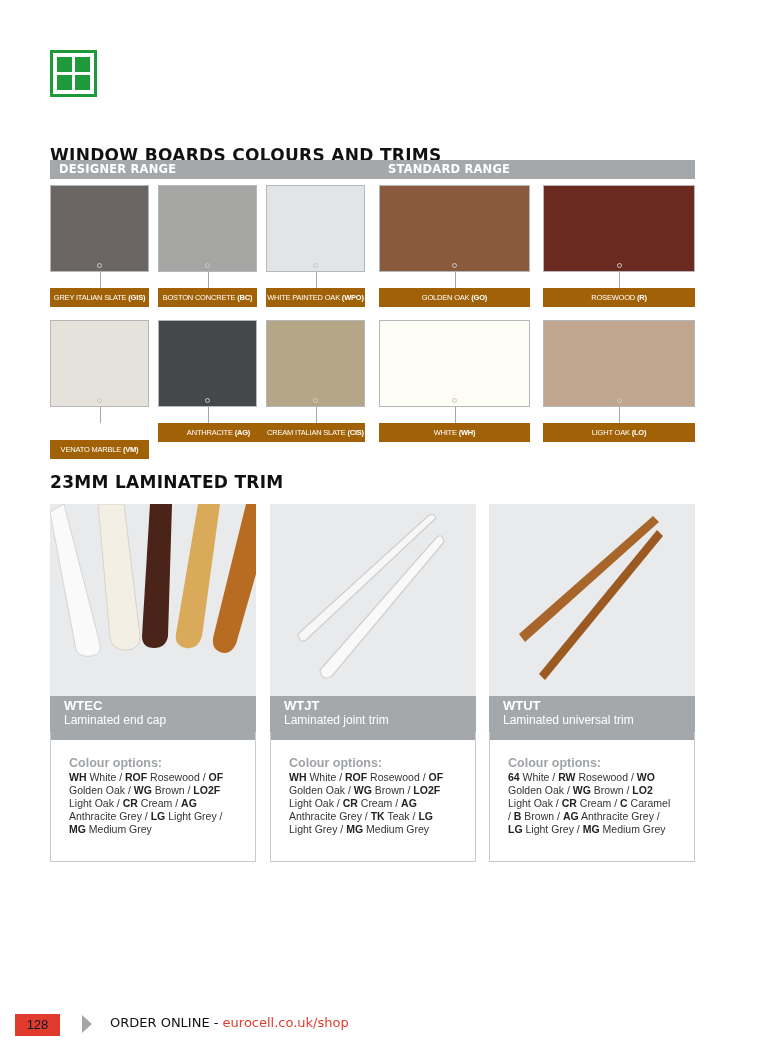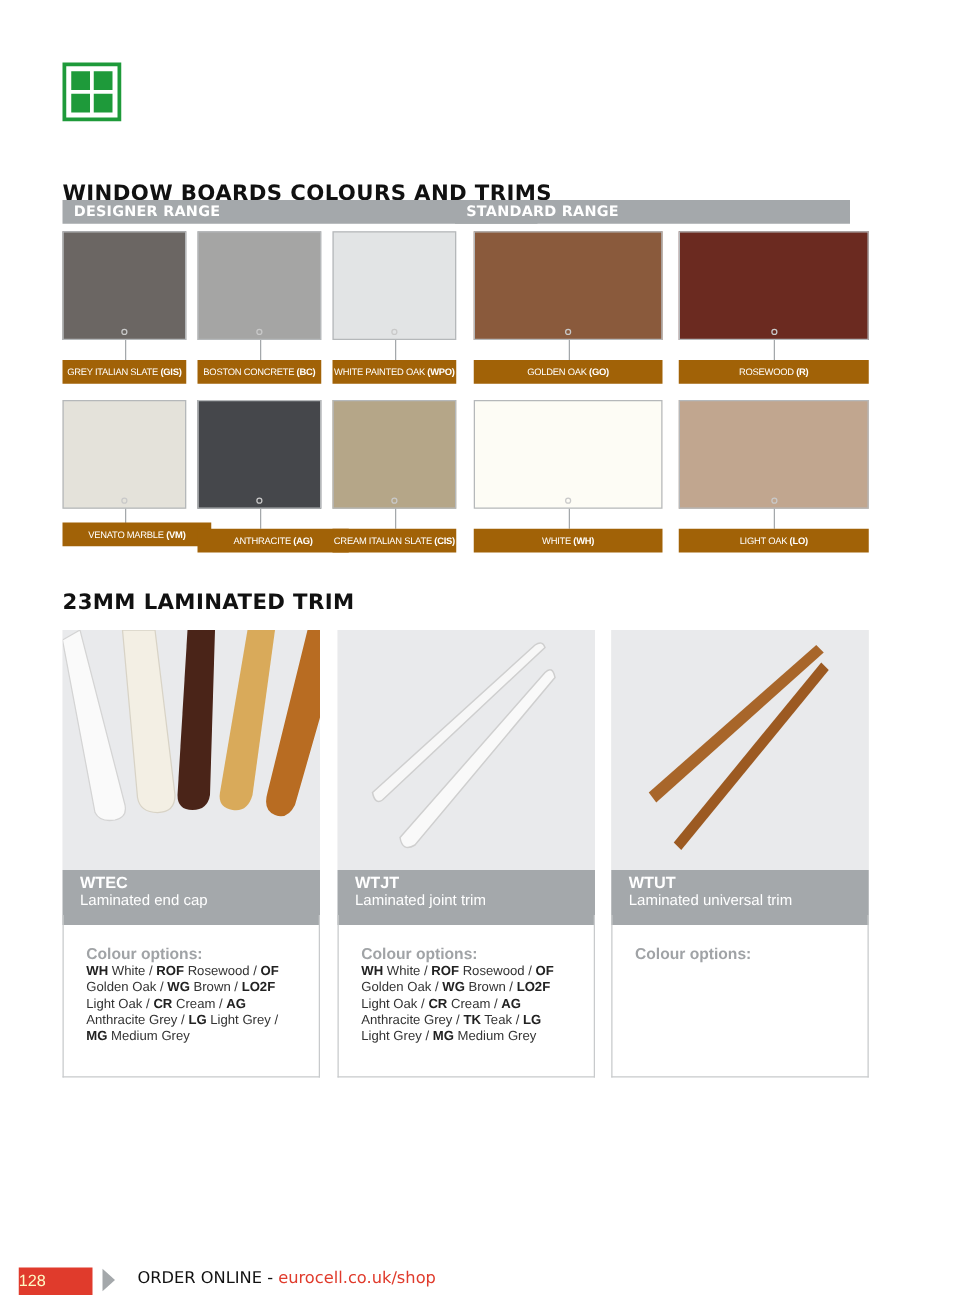--- a/index.html
+++ b/index.html
@@ -8,40 +8,40 @@
 
     .logo { position: absolute; left: 50px; top: 50px; width: 47px; height: 47px; background: #ffffff; border: 3px solid #1e9a3a; padding: 4px; display: grid; grid-template-columns: 1fr 1fr; grid-template-rows: 1fr 1fr; gap: 3px; }
     .logo .pane { background: #1e9a3a; }
 
     .section-title { position: absolute; font-family: "DejaVu Sans", sans-serif; font-weight: bold; font-size: 17px; color: #111; letter-spacing: 0.3px; }
     .title-main { left: 50px; top: 145px; }
     .title-trim { left: 50px; top: 472px; }
 
     .range-bar { position: absolute; top: 160px; height: 19px; background: #a4a8ab; color: #fff; font-family: "DejaVu Sans", sans-serif; font-weight: bold; font-size: 11.5px; padding: 2px 9px; letter-spacing: 0.2px; }
     .range-designer { left: 50px; width: 380px; }
-    .range-standard { left: 364px; width: 316px; }
+    .range-standard { left: 379px; width: 316px; }
 
     .swatch-wrap { position: absolute; }
     .swatch { position: absolute; left: 0; top: 0; border: 1px solid #b5b8ba; }
     .swatch .dot { position: absolute; bottom: 3px; left: 50%; width: 5px; height: 5px; margin-left: -2.5px; border: 1px solid #c9c9c9; border-radius: 50%; }
     .connector { position: absolute; width: 1px; background: #a4a8ab; }
     .swatch-label { position: absolute; height: 19px; background: #a16207; color: #fff; font-size: 7.5px; text-align: center; line-height: 19px; white-space: nowrap; overflow: hidden; letter-spacing: -0.2px; }
     .swatch-label b { font-weight: bold; }
 
     .trim-card { position: absolute; top: 504px; width: 206px; }
     .trim-img { position: absolute; left: 0; top: 0; width: 206px; height: 192px; background: #e9eaec; overflow: hidden; }
     .trim-head { position: absolute; left: 0; top: 192px; width: 206px; height: 44px; background: #a4a8ab; color: #fff; padding: 3px 14px; }
     .trim-code { font-size: 13px; font-weight: bold; line-height: 14px; display: block; }
     .trim-desc { font-size: 12px; line-height: 15px; display: block; }
     .trim-body { position: absolute; left: 0; top: 228px; width: 206px; height: 130px; border: 1px solid #c8cacc; border-top: none; padding: 24px 18px 0 18px; }
     .colour-h { font-size: 12.5px; font-weight: bold; color: #a0a3a6; line-height: 15px; display: block; }
     .colour-list { font-size: 10.5px; line-height: 13px; color: #333; }
     .colour-list b { font-weight: bold; color: #222; }
 
-    .footer-page { position: absolute; left: 15px; top: 1014px; width: 59px; height: 22px; background: #e03b2c; color: #fef9c3; font-size: 13px; line-height: 22px; }
+    .footer-page { position: absolute; left: 15px; top: 1014px; width: 45px; height: 22px; background: #e03b2c; color: #0f172a; font-size: 13px; text-align: center; line-height: 22px; }
     .footer-arrow { position: absolute; left: 82px; top: 1015px; width: 0; height: 0; border-top: 9px solid transparent; border-bottom: 9px solid transparent; border-left: 10px solid #a4a8ab; }
     .footer-text { position: absolute; left: 110px; top: 1015px; font-family: "DejaVu Sans", sans-serif; font-weight: normal; font-size: 13px; color: #111; white-space: nowrap; }
     .footer-text .url { color: #e03b2c; }
   </style>
 </head>
 <body>
 
 <div class="logo">
   <div class="pane"></div>
   <div class="pane"></div>
@@ -88,21 +88,21 @@
         <div class="dot"></div>
       </div>
       <div class="connector" style="left: 76px; top: 87px; height: 16px;"></div>
       <div class="swatch-label" style="left: 0px; top: 103px; width: 152px;"><span>ROSEWOOD </span><b>(R)</b></div>
     </div>
     <div class="swatch-wrap" style="left: 50px; top: 320px;">
       <div class="swatch" style="width: 99px; height: 87px; background: rgb(228, 226, 218);">
         <div class="dot"></div>
       </div>
       <div class="connector" style="left: 50px; top: 87px; height: 16px;"></div>
-      <div class="swatch-label" style="left: 0px; top: 98px; width: 119px;"><span>VENATO MARBLE </span><b>(VM)</b></div>
+      <div class="swatch-label" style="left: 0px; top: 120px; width: 99px;"><span>VENATO MARBLE </span><b>(VM)</b></div>
     </div>
     <div class="swatch-wrap" style="left: 158px; top: 320px;">
       <div class="swatch" style="width: 99px; height: 87px; background: rgb(69, 71, 75);">
         <div class="dot"></div>
       </div>
       <div class="connector" style="left: 50px; top: 87px; height: 16px;"></div>
       <div class="swatch-label" style="left: 0px; top: 103px; width: 121px;"><span>ANTHRACITE </span><b>(AG)</b></div>
     </div>
     <div class="swatch-wrap" style="left: 266px; top: 320px;">
       <div class="swatch" style="width: 99px; height: 87px; background: rgb(181, 166, 136);">
@@ -175,20 +175,21 @@
       <path d="M30,130 L164,12 L170,18 L36,138 Z" fill="#a8662a"></path>
       <path d="M50,170 L168,26 L174,32 L56,176 Z" fill="#9c5a22"></path>
     </svg>
   </div>
   <div class="trim-head">
     <span class="trim-code">WTUT</span>
     <span class="trim-desc">Laminated universal trim</span>
   </div>
   <div class="trim-body">
     <span class="colour-h">Colour options:</span>
+    <div class="colour-list"><b>64</b> White / <b>RW</b> Rosewood / <b>WO</b> Golden Oak / <b>WG</b> Brown / <b>LO2</b> Light Oak / <b>CR</b> Cream / <b>C</b> Caramel / <b>B</b> Brown / <b>AG</b> Anthracite Grey / <b>LG</b> Light Grey / <b>MG</b> Medium Grey</div>
   </div>
 </div>
 
 <div class="footer-page">128</div>
 <div class="footer-arrow"></div>
 <div class="footer-text">
   <span>ORDER ONLINE - </span><span class="url">eurocell.co.uk/shop</span>
 </div>
 
 </body></html>

